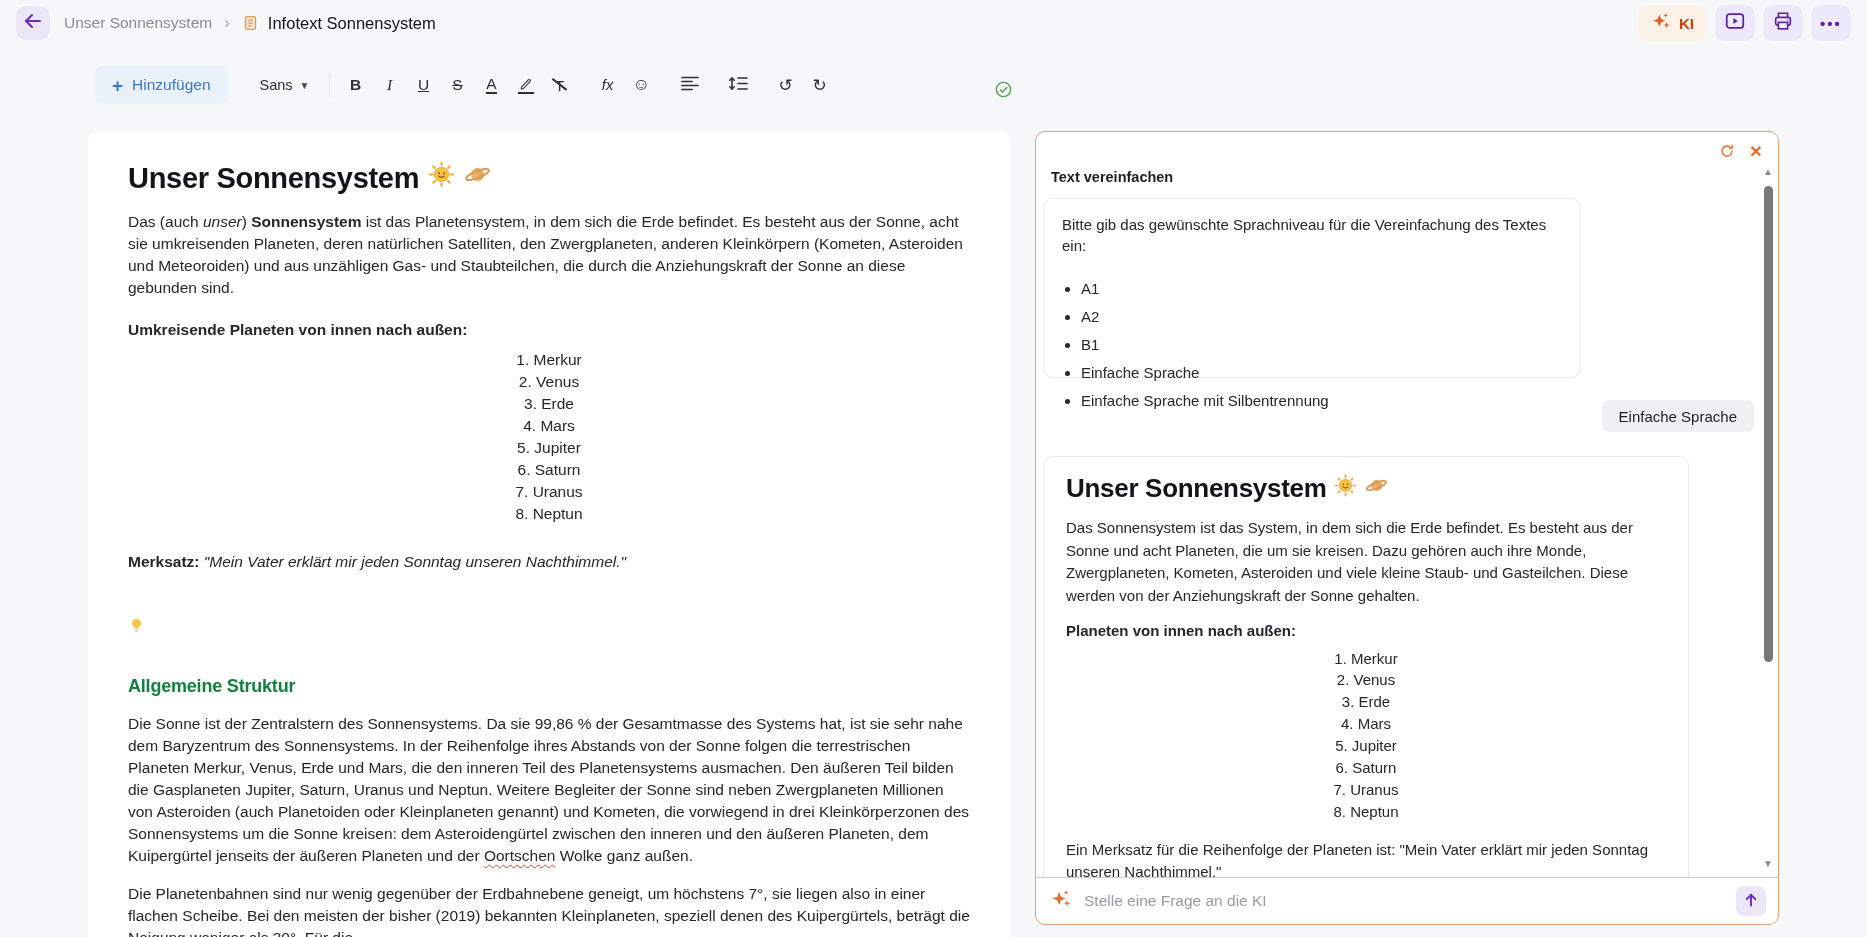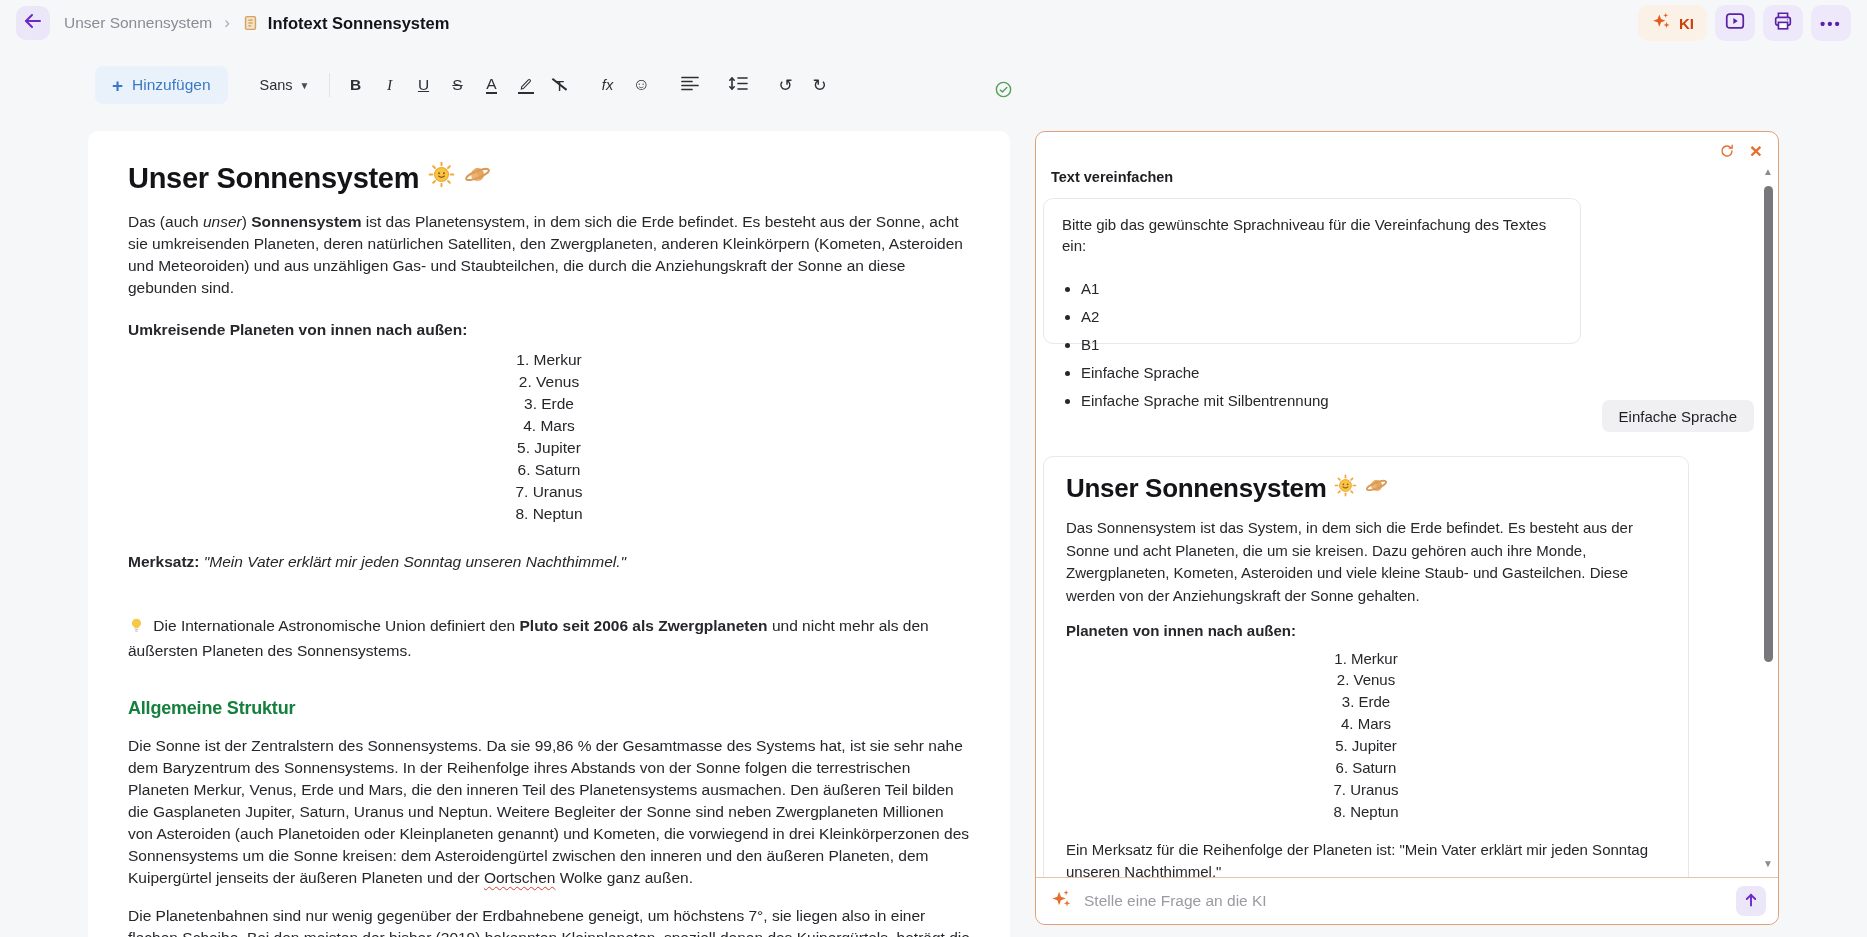--- a/index.html
+++ b/index.html
@@ -10,21 +10,21 @@
     font-family:"Liberation Sans","DejaVu Sans",sans-serif;
     color:#26262b;
   }
 
   
   .topbar { position:absolute; top:0; left:0; right:0; height:46px; display:flex; align-items:center; padding:0 16px; }
   .back-btn { width:34px; height:34px; border-radius:10px; background:#ebe6f8; display:flex; align-items:center; justify-content:center; cursor:pointer; flex:0 0 auto; }
   .crumb-parent { margin-left:14px; font-size:15.5px; color:#8b8b94; cursor:pointer; }
   .crumb-sep { margin:0 12px; font-size:17px; color:#a9a9b2; }
   .crumb-doc-icon { display:flex; align-items:center; margin-right:9px; }
-  .page-title { font-size:16.5px; font-weight:bold; color:#141418; }
+  .page-title { font-size:16.5px; font-weight:normal; color:#141418; }
   .topbar-right { margin-left:auto; display:flex; gap:8px; align-items:center; }
   .icon-btn { height:36px; min-width:40px; border-radius:10px; background:#eee9fa; color:#5c21a6; display:flex; align-items:center; justify-content:center; cursor:pointer; }
   .ki-btn { background:#fbf1e6; color:#c9410b; padding:0 13px; gap:7px; font-weight:bold; font-size:15px; }
 
   
   .toolbar { position:absolute; top:66px; left:95px; height:38px; display:flex; align-items:center; }
   .add-btn { background:#e9f1fb; color:#3c79c4; border-radius:8px; height:38px; padding:0 17px; display:flex; align-items:center; gap:9px; font-size:15.5px; cursor:pointer; }
   .add-plus { font-size:19px; font-weight:bold; line-height:1; }
   .font-select { display:flex; align-items:center; gap:7px; margin-left:22px; padding:0 10px; font-size:14.5px; color:#2e2e33; cursor:pointer; }
   .caret { font-size:10px; color:#4a4a52; }
@@ -58,21 +58,21 @@
   strong { font-weight:bold; }
   em { font-style:italic; }
   .sq { text-decoration:underline; text-decoration-style:wavy; text-decoration-color:#d23f31; text-decoration-thickness:1px; text-underline-offset:3px; }
 
   
   .panel { position:absolute; left:1035px; top:131px; width:744px; height:794px; background:#fff; border:1px solid #dfa173; border-radius:10px; overflow:hidden; }
   .panel-actions { position:absolute; top:8px; right:16px; display:flex; gap:15px; align-items:center; z-index:5; }
   .panel-action { cursor:pointer; display:flex; align-items:center; justify-content:center; }
   .close-x { color:#e46f2e; font-size:21px; line-height:1; font-weight:bold; }
   .panel-title { position:absolute; top:37px; left:15px; font-size:14.5px; font-weight:600; color:#1d1d22; }
-  .prompt-card { position:absolute; top:66px; left:7px; width:538px; height:146px; border:1px solid #e8e8ec; border-radius:10px; padding:15px 18px; font-size:15px; line-height:1.4; }
+  .prompt-card { position:absolute; top:66px; left:7px; width:538px; height:180px; border:1px solid #e8e8ec; border-radius:10px; padding:15px 18px; font-size:15px; line-height:1.4; }
   .prompt-card ul { list-style:disc; padding-left:19px; margin-top:22px; }
   .prompt-card li { margin-bottom:7px; font-size:15px; color:#26262b; }
   .choice-btn { position:absolute; top:268px; right:24px; height:32px; padding:0 17px; background:#f0f0f2; border:none; border-radius:7px; font-size:15px; color:#1d1d22; font-family:inherit; cursor:pointer; }
   .response-card { position:absolute; top:324px; left:7px; width:646px; height:438px; border:1px solid #e8e8ec; border-radius:10px; padding:6px 22px 0 22px; }
   .response-card h2 { font-size:26px; font-weight:800; color:#141418; letter-spacing:-0.3px; display:flex; align-items:center; gap:8px; margin-top:10px; }
   .response-card p { font-size:15px; line-height:1.5; margin-top:13px; }
   .response-card .tight { margin-top:16px; }
   .response-card ol.num-list { margin-top:5px; }
   .response-card ol.num-list li { font-size:15px; line-height:1.46; }
   .resp-subhead { font-weight:bold; }
@@ -267,21 +267,20 @@
   <p class="merksatz-p"><strong>Merksatz: </strong><em>"Mein Vater erklärt mir jeden Sonntag unseren Nachthimmel."</em></p>
 
   <p class="pluto-p">
     <span class="bulb">
       <svg viewBox="0 0 24 24" width="17" height="17">
           <path d="M12 2.3a6.4 6.4 0 0 0-3.7 11.6c.7.5 1.1 1.3 1.1 2.1h5.2c0-.8.4-1.6 1.1-2.1A6.4 6.4 0 0 0 12 2.3z" fill="#f7c846"></path>
           <rect x="9.5" y="17" width="5" height="1.6" rx="0.8" fill="#c6c6cb"></rect>
           <rect x="10.1" y="19.3" width="3.8" height="1.6" rx="0.8" fill="#c6c6cb"></rect>
         </svg>
     </span>
-    <span><span>Die Internationale Astronomische Union definiert den </span><strong>Pluto seit 2006 als Zwergplaneten</strong><span> und nicht mehr als den äußersten Planeten des Sonnensystems.</span></span>
   </p>
 
   <h2>Allgemeine Struktur</h2>
   <p><span>Die Sonne ist der Zentralstern des Sonnensystems. Da sie 99,86 % der Gesamtmasse des Systems hat, ist sie sehr nahe dem Baryzentrum des Sonnensystems. In der Reihenfolge ihres Abstands von der Sonne folgen die terrestrischen Planeten Merkur, Venus, Erde und Mars, die den inneren Teil des Planetensystems ausmachen. Den äußeren Teil bilden die Gasplaneten Jupiter, Saturn, Uranus und Neptun. Weitere Begleiter der Sonne sind neben Zwergplaneten Millionen von Asteroiden (auch Planetoiden oder Kleinplaneten genannt) und Kometen, die vorwiegend in drei Kleinkörperzonen des Sonnensystems um die Sonne kreisen: dem Asteroidengürtel zwischen den inneren und den äußeren Planeten, dem Kuipergürtel jenseits der äußeren Planeten und der </span><span class="sq">Oortschen</span><span> Wolke ganz außen.</span></p>
   <p><span>Die Planetenbahnen sind nur wenig gegenüber der Erdbahnebene geneigt, um höchstens 7°, sie liegen also in einer flachen Scheibe. Bei den meisten der bisher (2019) bekannten Kleinplaneten, speziell denen des Kuipergürtels, beträgt die Neigung weniger als 30°. Für die </span></p>
 
 </div>
 
 <div class="panel">
   <div class="panel-actions">

